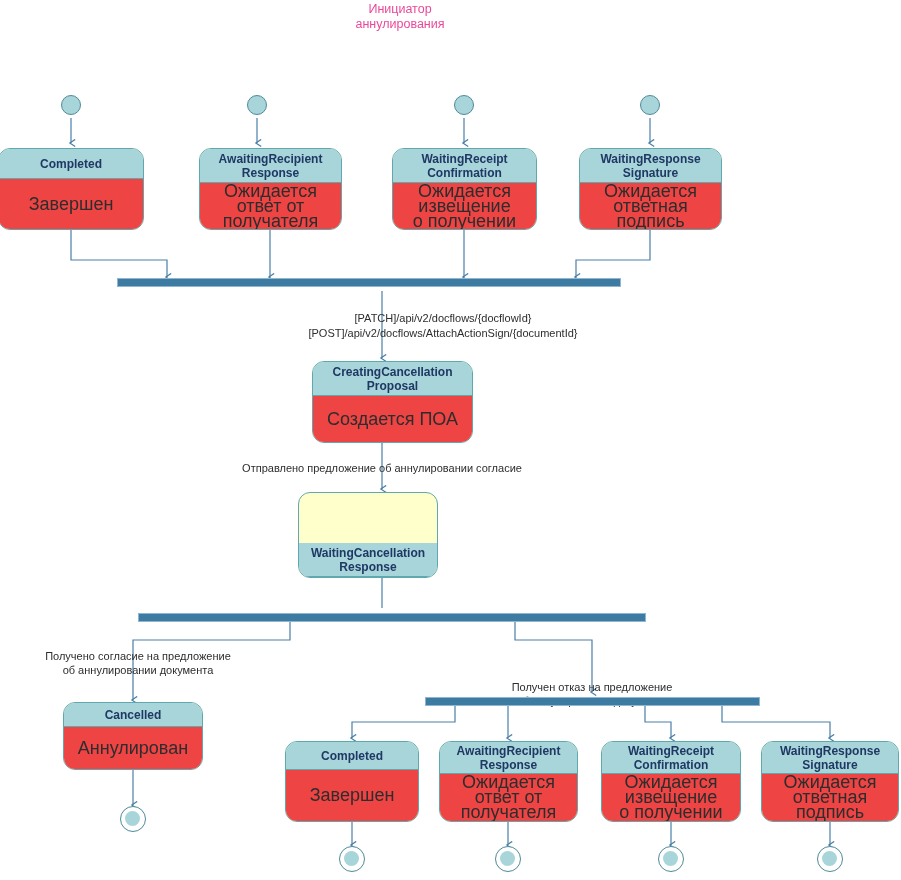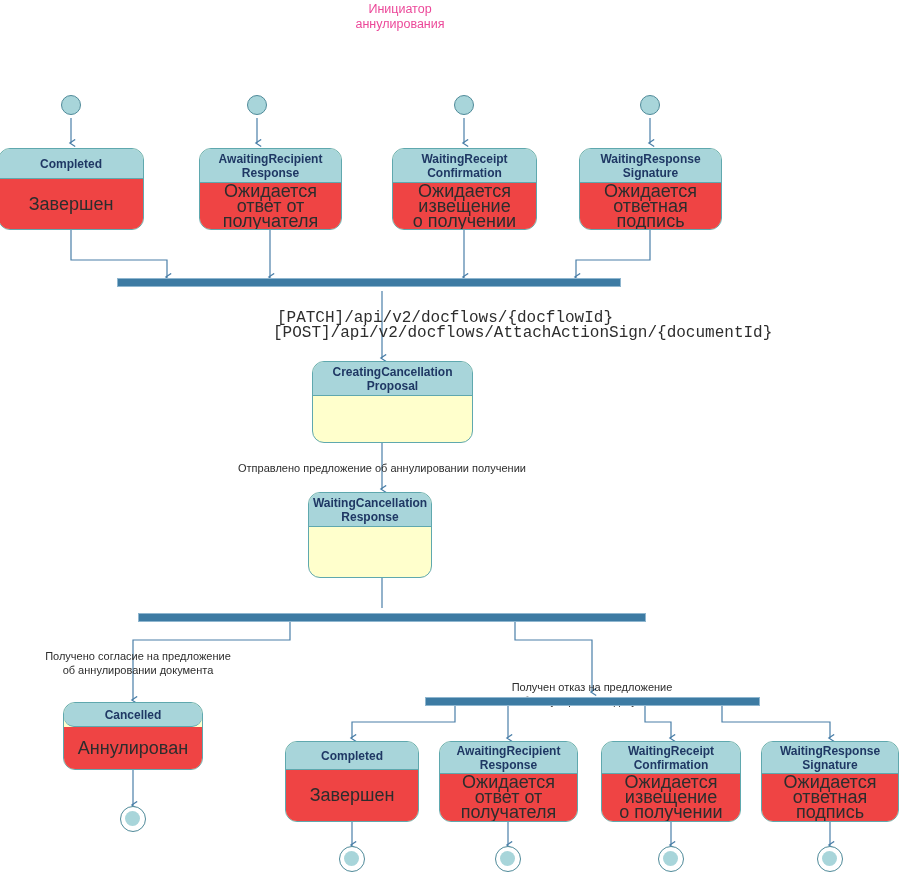--- a/index.html
+++ b/index.html
@@ -109,25 +109,24 @@
     position: absolute;
     color: #2d2d2d;
     font-size: 11px;
     line-height: 14px;
     text-align: center;
     white-space: pre-line;
   }
   .api-label {
     position: absolute;
     color: #2d2d2d;
-    font-size: 16px;
+    font-size: 11px;
     line-height: 15px;
-    text-align: right;
-    white-space: pre-line;
-    font-family: Liberation Mono, monospace;
+    text-align: center;
+    white-space: pre-line;
   }
 </style>
 </head>
 <body>
 
 <div id="canvas">
 
   <svg id="wires" viewBox="0 0 901 880" xmlns="http://www.w3.org/2000/svg">
     <defs>
       <marker id="arrow" markerWidth="10" markerHeight="10" refX="4.2" refY="5" orient="auto" markerUnits="userSpaceOnUse">
@@ -205,39 +204,40 @@
   </div>
 
   <div class="bar" style="left:117px; top:278px; width:504px;"></div>
 
   <div class="api-label" style="left:273px; top:311px; width:340px;">[PATCH]/api/v2/docflows/{docflowId}
 [POST]/api/v2/docflows/AttachActionSign/{documentId}</div>
 
   <div class="state-box" style="left:312px; top:361px; width:161px; height:82px;">
     <div class="state-head" style="height:34px;">CreatingCancellation
 Proposal</div>
-  </div>
-
-  <div class="edge-label" style="left:232px; top:461px; width:300px;">Отправлено предложение об аннулировании получении</div>
-
-  <div class="state-box" style="left:308px; top:492px; width:124px; height:86px;">
+    <div class="state-body">Создается ПОА</div>
+  </div>
+
+  <div class="edge-label" style="left:232px; top:461px; width:300px;">Отправлено предложение об аннулировании согласие</div>
+
+  <div class="state-box" style="left:298px; top:492px; width:140px; height:86px;justify-content:flex-end;">
     <div class="state-head" style="height:34px;">WaitingCancellation
 Response</div>
   </div>
 
   <div class="bar" style="left:138px; top:613px; width:508px;"></div>
 
   <div class="edge-label" style="left:33px; top:649px; width:210px;">Получено согласие на предложение
 об аннулировании документа</div>
 
   <div class="edge-label" style="left:487px; top:680px; width:210px;">Получен отказ на предложение
 об аннулировании документа</div>
 
   <div class="state-box" style="left:63px; top:702px; width:140px; height:68px;">
-    <div class="state-head" style="height:24px;border-radius:10px;">Cancelled</div>
+    <div class="state-head" style="height:24px;">Cancelled</div>
     <div class="state-body">Аннулирован</div>
   </div>
 
   <div class="final-node" style="left:120px; top:806px;"></div>
 
   <div class="bar" style="left:425px; top:697px; width:335px;"></div>
 
   <div class="state-box" style="left:285px; top:741px; width:134px; height:81px;">
     <div class="state-head" style="height:28px;">Completed</div>
     <div class="state-body">Завершен</div>

